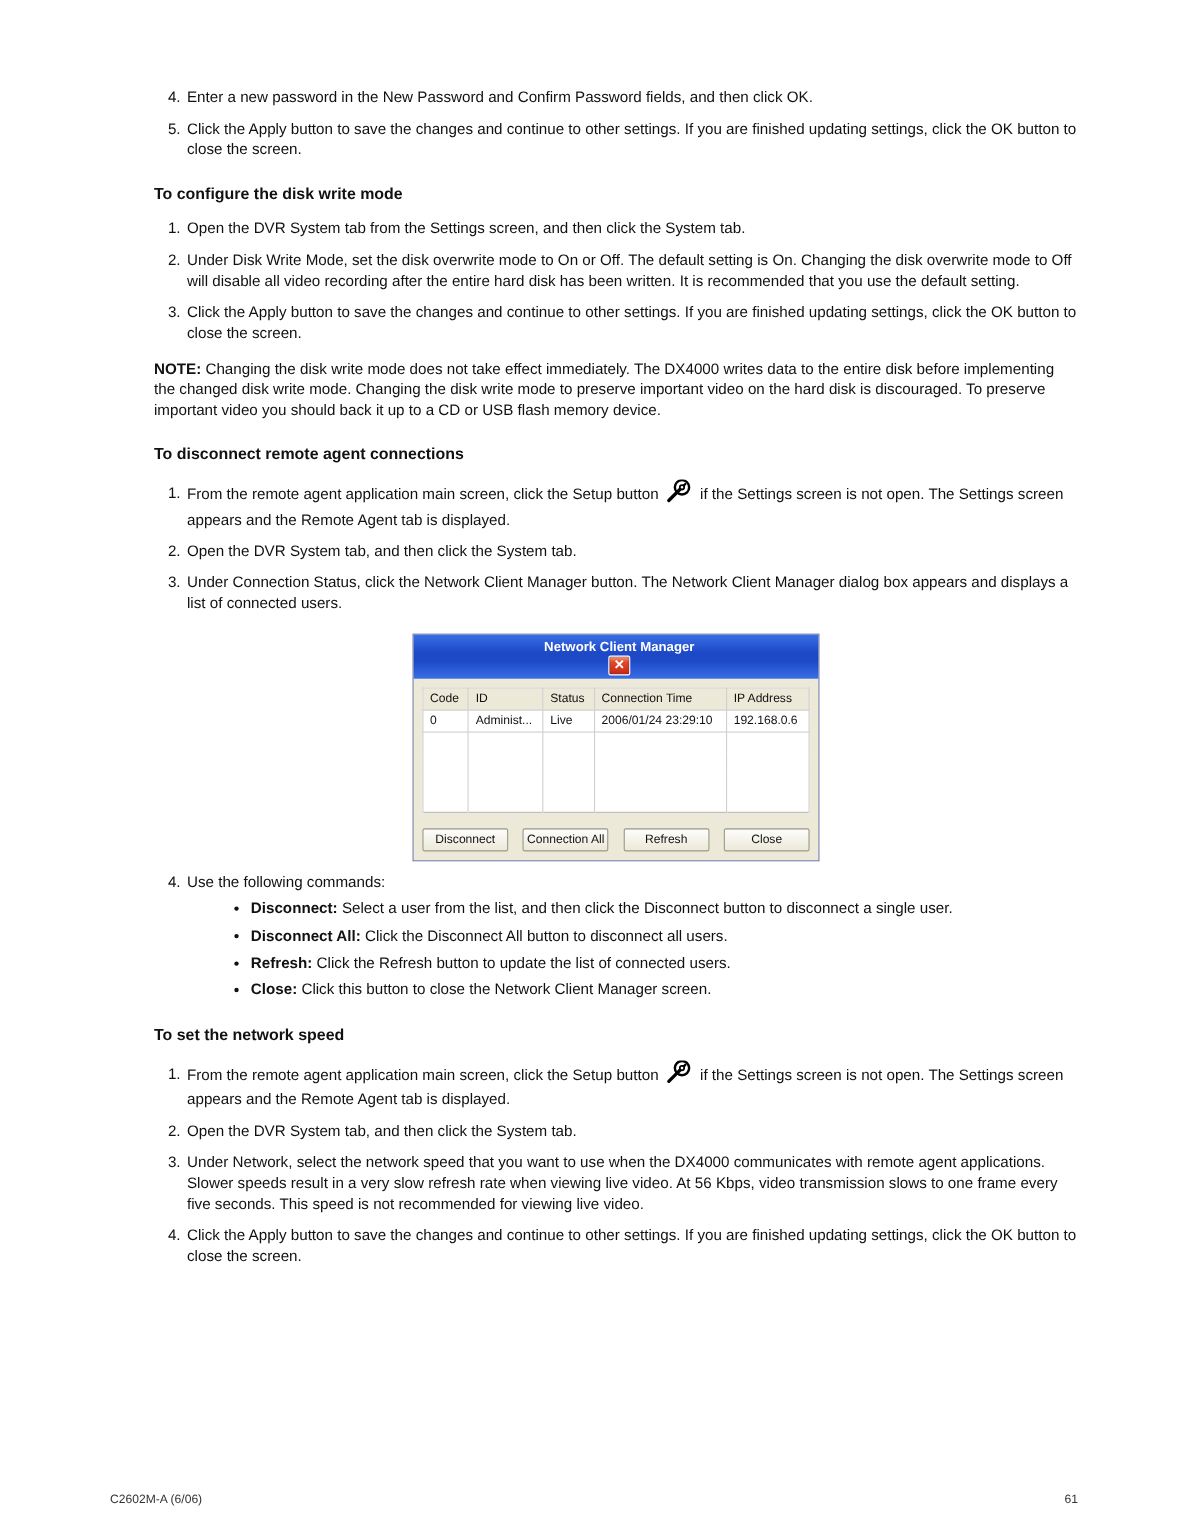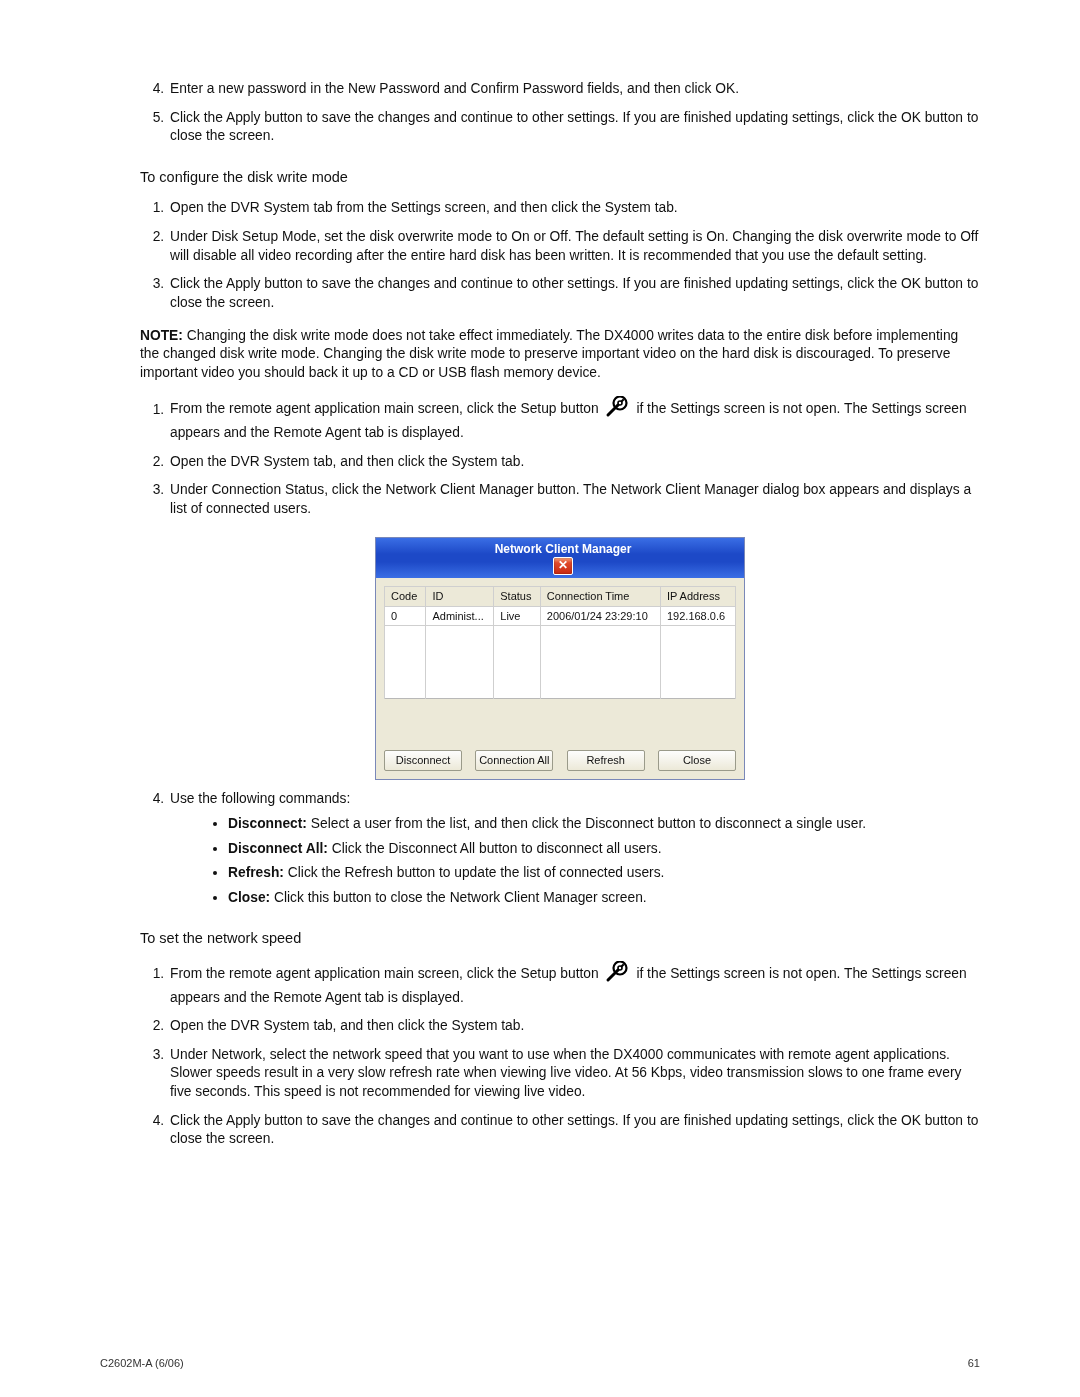--- a/index.html
+++ b/index.html
@@ -21,21 +21,21 @@
   ol.main-list {
     margin: 0 0 14px 0;
     padding-left: 28px;
   }
   ol.main-list > li {
     padding-left: 2px;
     margin-bottom: 10px;
   }
   h4.section {
     font-size: 14.5px;
-    font-weight: normal;
+    font-weight: bold;
     margin: 22px 0 12px 0;
   }
   p.note {
     margin: 10px 0 14px 0;
   }
   .inline-icon {
     display: inline-block;
     vertical-align: middle;
     margin: 0 2px;
   }
@@ -107,21 +107,20 @@
   }
   .win-btn {
     width: 76px;
     padding: 2px 0;
     background: linear-gradient(to bottom,#fdfdfd,#ece9d8);
     border: 1px solid #9a9a8a;
     border-radius: 2px;
     font-size: 11px;
     text-align: center;
     cursor: pointer;
-    margin-top: 37px;
   }
   .figure-caption {
     text-align: center;
     font-size: 12.5px;
     margin-top: 16px;
   }
   .figure-caption b {
     font-weight: bold;
   }
   ul.bullets {
@@ -149,28 +148,29 @@
 <div class="page">
 
   <ol class="main-list" start="4">
     <li>Enter a new password in the New Password and Confirm Password fields, and then click OK.</li>
     <li>Click the Apply button to save the changes and continue to other settings. If you are finished updating settings, click the OK button to close the screen.</li>
   </ol>
 
   <h4 class="section">To configure the disk write mode</h4>
   <ol class="main-list">
     <li>Open the DVR System tab from the Settings screen, and then click the System tab.</li>
-    <li>Under Disk Setup Mode, set the disk overwrite mode to On or Off. The default setting is On. Changing the disk overwrite mode to Off will disable all video recording after the entire hard disk has been written. It is recommended that you use the default setting.</li>
+    <li>Under Disk Write Mode, set the disk overwrite mode to On or Off. The default setting is On. Changing the disk overwrite mode to Off will disable all video recording after the entire hard disk has been written. It is recommended that you use the default setting.</li>
     <li>Click the Apply button to save the changes and continue to other settings. If you are finished updating settings, click the OK button to close the screen.</li>
   </ol>
   <p class="note">
     <b>NOTE:</b>
     <span>Changing the disk write mode does not take effect immediately. The DX4000 writes data to the entire disk before implementing the changed disk write mode. Changing the disk write mode to preserve important video on the hard disk is discouraged. To preserve important video you should back it up to a CD or USB flash memory device.</span>
   </p>
 
+  <h4 class="section">To disconnect remote agent connections</h4>
   <ol class="main-list">
     <li>
       <span>From the remote agent application main screen, click the Setup button</span>
       <span class="inline-icon">
         <svg width="26" height="22" viewBox="0 0 26 22">
           <path d="M3 19 L13 9" stroke="#000" stroke-width="3" fill="none" stroke-linecap="round"></path>
           <circle cx="15" cy="7" r="6.5" stroke="#000" stroke-width="2.2" fill="none"></circle>
           <path d="M12 10 L18 4" stroke="#000" stroke-width="2.2" stroke-linecap="round"></path>
           <circle cx="15" cy="7" r="2" fill="#fff" stroke="#000" stroke-width="1.6"></circle>
         </svg>

